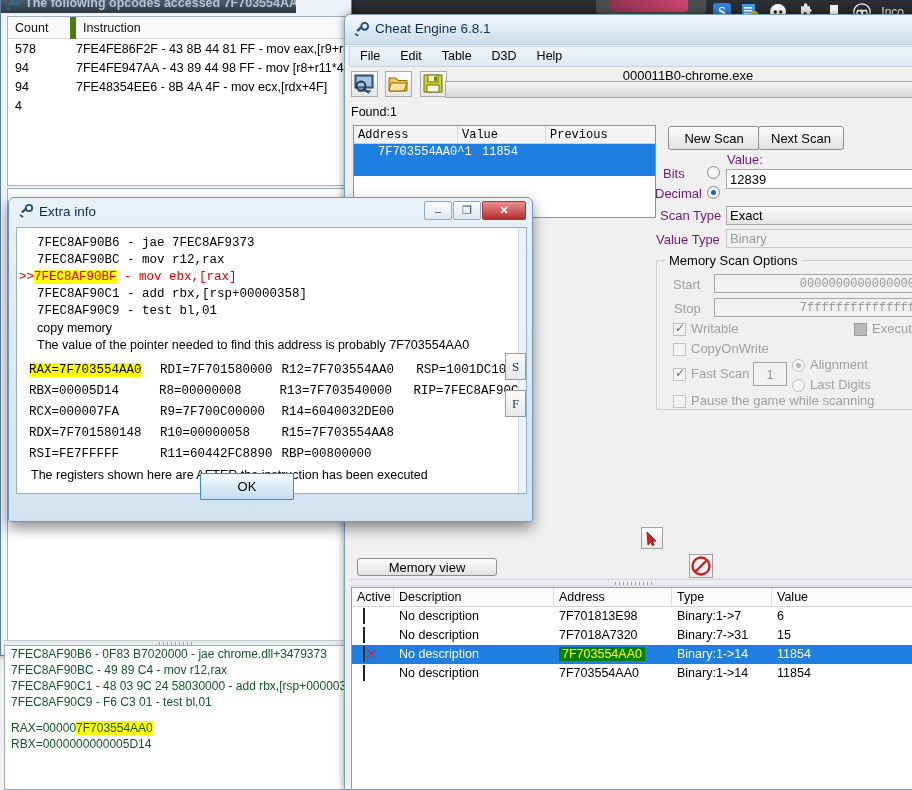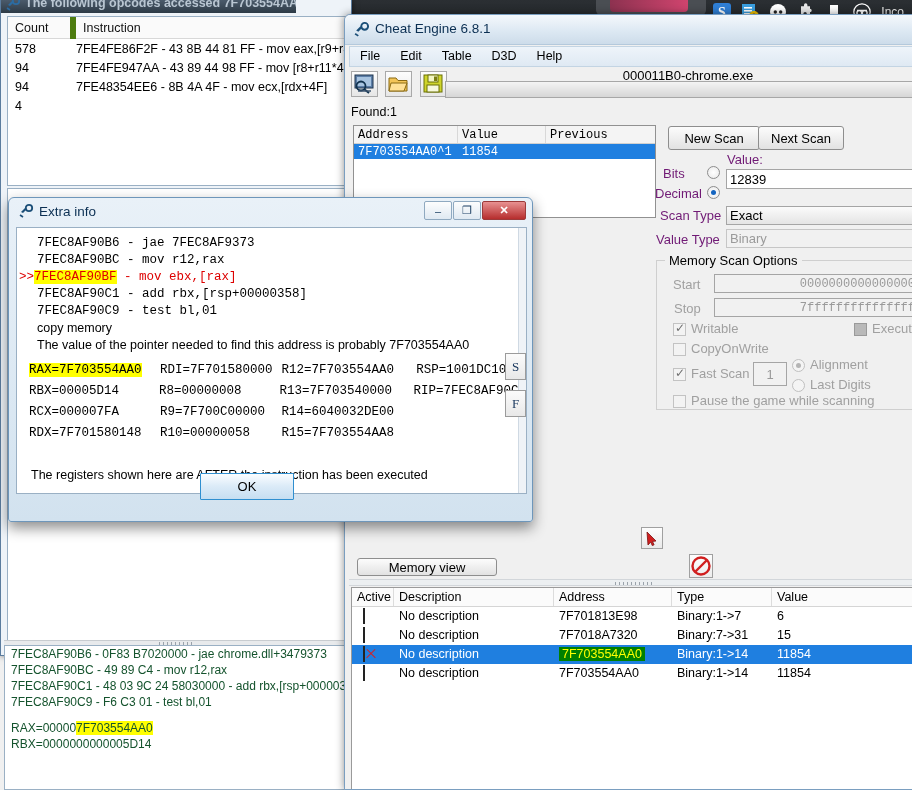--- a/index.html
+++ b/index.html
@@ -143,21 +143,21 @@
 
   .scan-results {
     position: absolute; left: 8px; top: 110px; width: 303px; height: 93px;
     background: #fff; border: 1px solid #919191;
     overflow: hidden;
   }
   .sr-head { display:flex; height: 18px; background:#f4f4f4; border-bottom:1px solid #d0d0d0;
              font-family:"Liberation Mono", monospace; font-size: 12px; color:#000; }
   .sr-head div { line-height: 18px; padding-left: 4px; border-right:1px solid #d8d8d8; }
   .sr-head .h1 { width: 104px; } .sr-head .h2 { width: 88px; } .sr-head .h3 { flex:1; border-right:none;}
-  .sr-row { display:flex; height: 15px; font-family:"Liberation Mono", monospace; font-size:12px; }
+  .sr-row { display:flex; height: 32px; font-family:"Liberation Mono", monospace; font-size:12px;padding-left:20px; }
   .sr-row.sel { background: #1f7fe0; color: #fff; }
   .sr-row div { line-height: 16px; padding-left: 4px; }
   .sr-row .h1 { width: 104px; } .sr-row .h2 { width: 88px; } .sr-row .h3 { flex: 1; }
 
   
   .btn-3d {
     border: 1px solid #8e8e8e; background: linear-gradient(#fcfcfc,#e2e2e2);
     border-radius: 3px; font-size: 13px; color: #000;
     display:flex; align-items:center; justify-content:center; cursor:default;
   }
@@ -629,20 +629,26 @@
           <div class="mono reg-c b">R9=7F700C00000</div>
           <div class="mono reg-c c">R14=6040032DE00</div>
           <div class="mono reg-c d"></div>
         </div>
         <div class="reg-row">
           <div class="mono reg-c a">RDX=7F701580148</div>
           <div class="mono reg-c b">R10=00000058</div>
           <div class="mono reg-c c">R15=7F703554AA8</div>
           <div class="mono reg-c d"></div>
         </div>
+        <div class="reg-row">
+          <div class="mono reg-c a">RSI=FE7FFFFF</div>
+          <div class="mono reg-c b">R11=60442FC8890</div>
+          <div class="mono reg-c c">RBP=00800000</div>
+          <div class="mono reg-c d"></div>
+        </div>
       </div>
 
       <div class="after-note">The registers shown here are AFTER the instruction has been executed</div>
       <div class="vscroll"></div>
     </div>
 
     <div class="sf-btn" style="left:496px;top:155px;">S</div>
     <div class="sf-btn" style="left:496px;top:192px;">F</div>
   </div>
 

